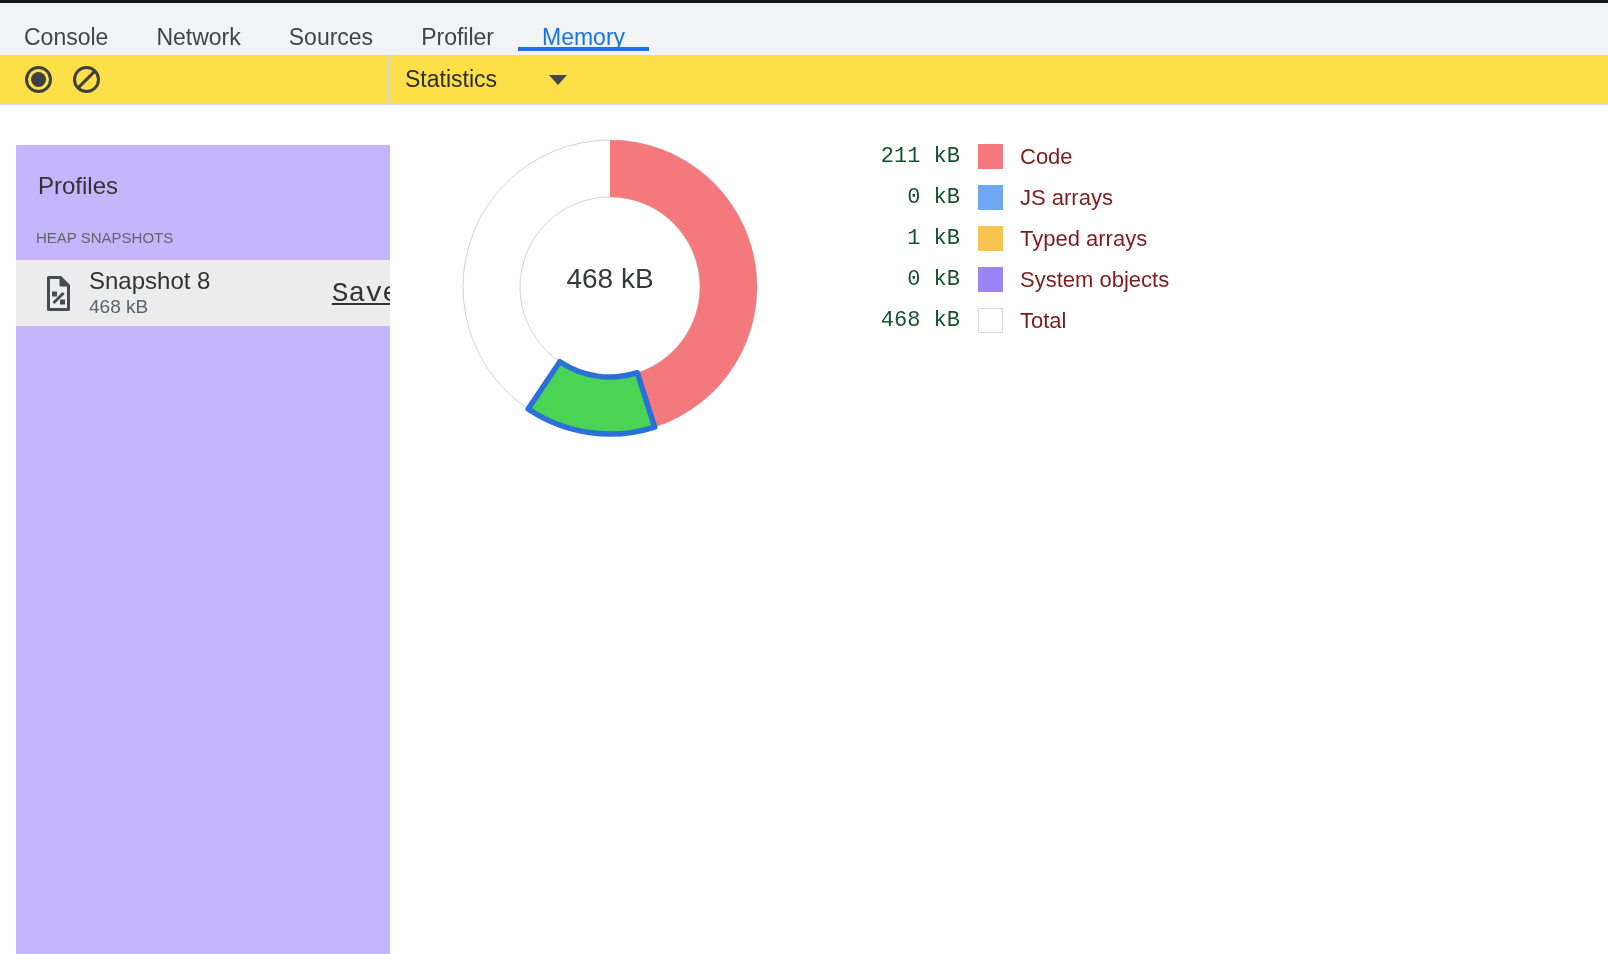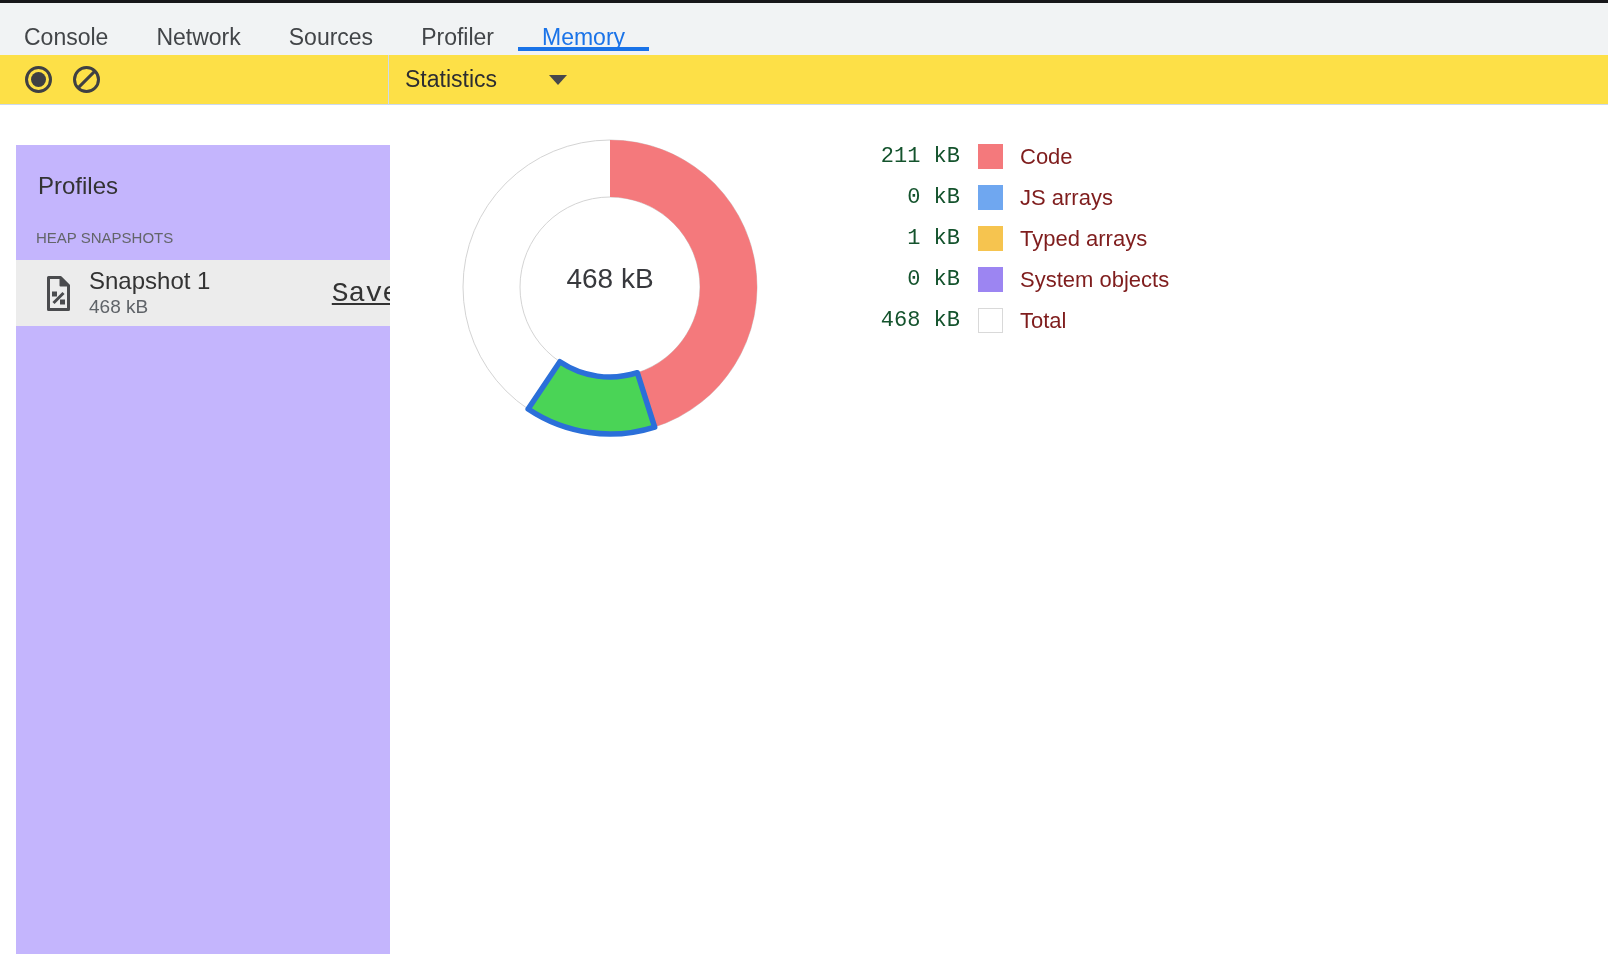--- a/index.html
+++ b/index.html
@@ -213,21 +213,21 @@
       <span class="snapshot-icon">
         <svg width="27" height="37" viewBox="0 0 27 37">
           <path d="M3.5 2.5 h12 l8 8 v24 h-20 z" fill="none" stroke="#4a4b4e" stroke-width="3" stroke-linejoin="round"></path>
           <path d="M15.5 2.5 v8 h8 z" fill="#4a4b4e" stroke="#4a4b4e" stroke-width="2" stroke-linejoin="round"></path>
           <line x1="8.5" y1="28" x2="18.5" y2="18" stroke="#4a4b4e" stroke-width="3"></line>
           <rect x="7" y="16.5" width="5" height="5" fill="#4a4b4e"></rect>
           <rect x="15" y="24.5" width="5" height="5" fill="#4a4b4e"></rect>
         </svg>
       </span>
       <span class="snapshot-text">
-        <span class="snapshot-name">Snapshot 1</span>
+        <span class="snapshot-name">Snapshot 8</span>
         <span class="snapshot-size">468 kB</span>
       </span>
       <span class="snapshot-save">Save</span>
     </div>
   </div>
 
   <div class="main-area">
     <svg class="donut-svg" width="360" height="350" viewBox="0 0 360 350">
         <circle cx="180" cy="177" r="147" fill="none" stroke="#d4d4d4" stroke-width="1"></circle>
         <circle cx="180" cy="177" r="90" fill="none" stroke="#d4d4d4" stroke-width="1"></circle>

